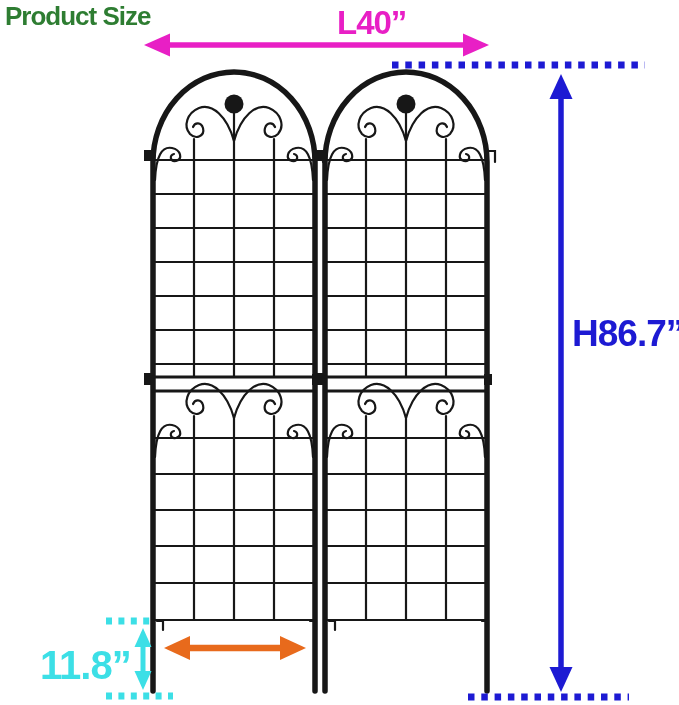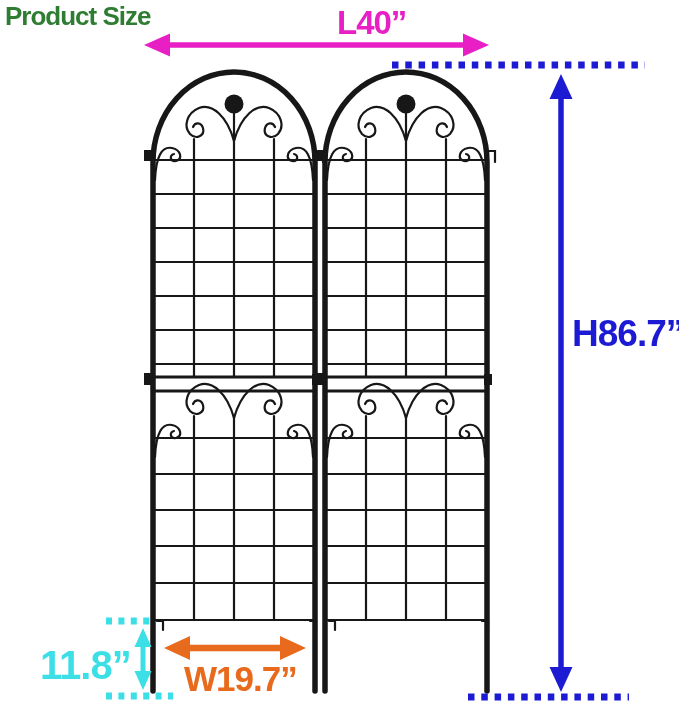--- a/index.html
+++ b/index.html
@@ -120,15 +120,14 @@
       <line class="stroke-width-dim" x1="182" y1="648" x2="288" y2="648" stroke-width="6.5"></line>
       <polygon class="fill-width-dim" points="164,648 190,636 190,660"></polygon>
       <polygon class="fill-width-dim" points="306,648 280,636 280,660"></polygon>
     </g>
   </svg>
 
   <div class="label title">Product Size</div>
   <div class="label length">L40”</div>
   <div class="label height">H86.7”</div>
   <div class="label ground">11.8”</div>
-  <div class="label width">W19.7”</div>
 
 </div>
 
 </body></html>

